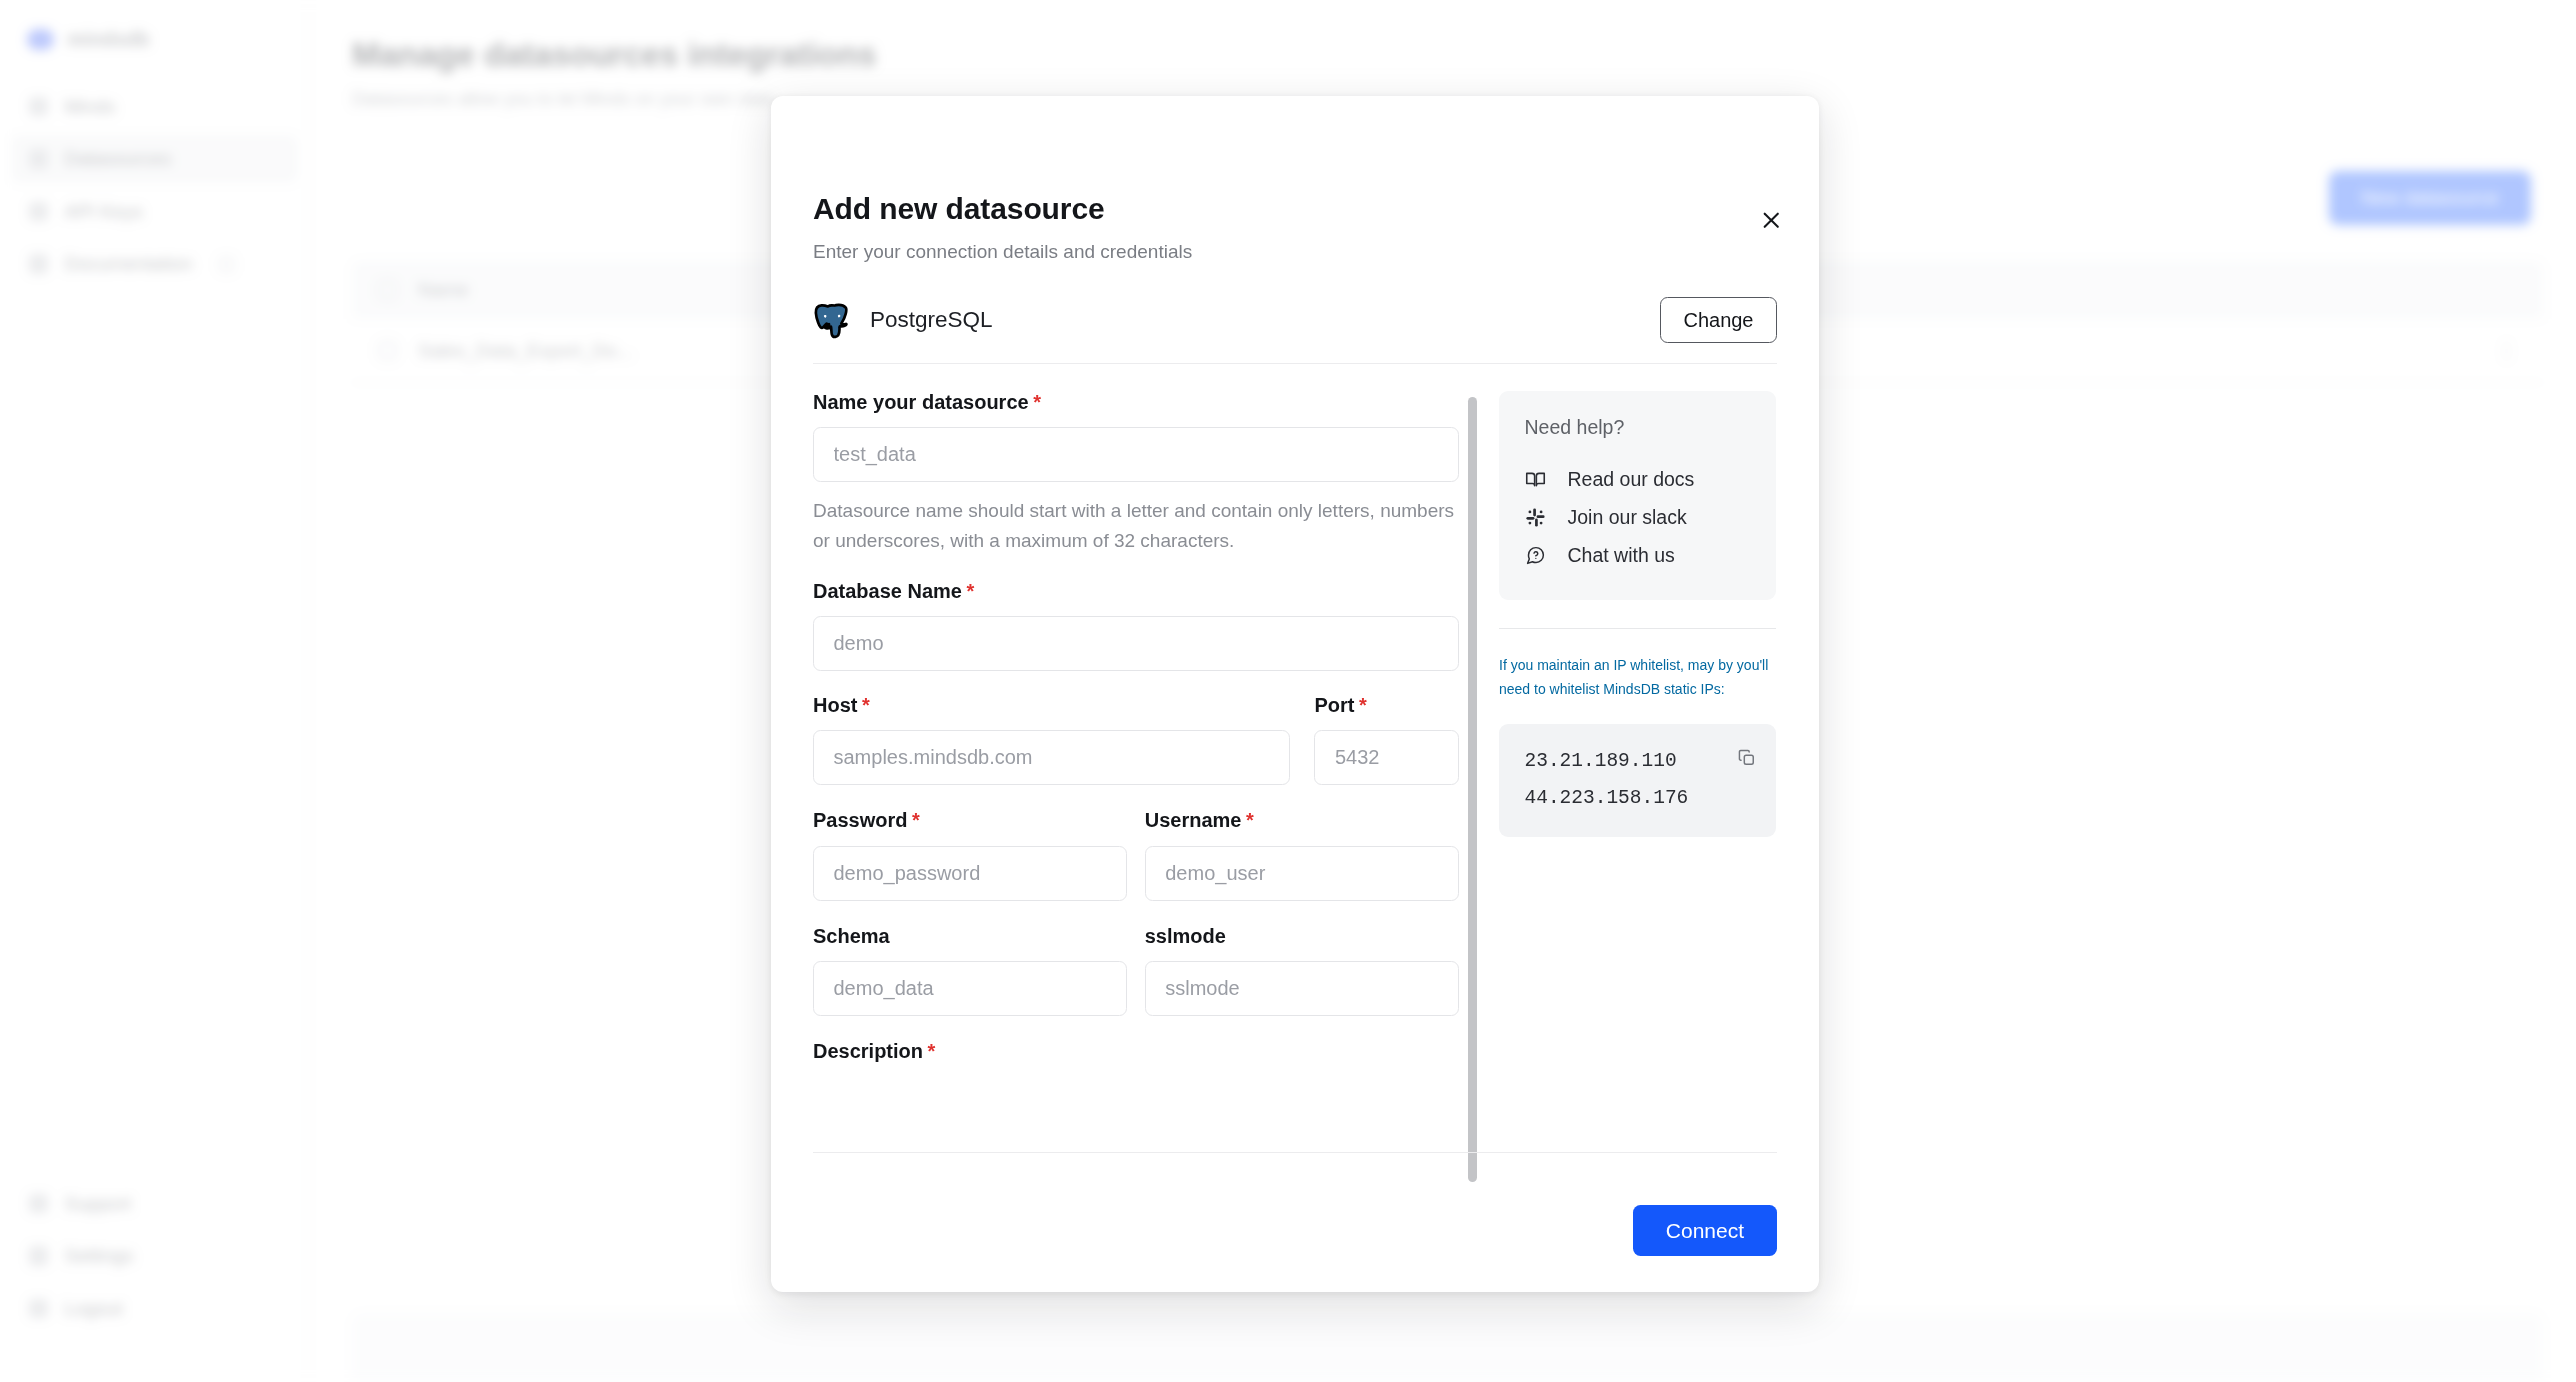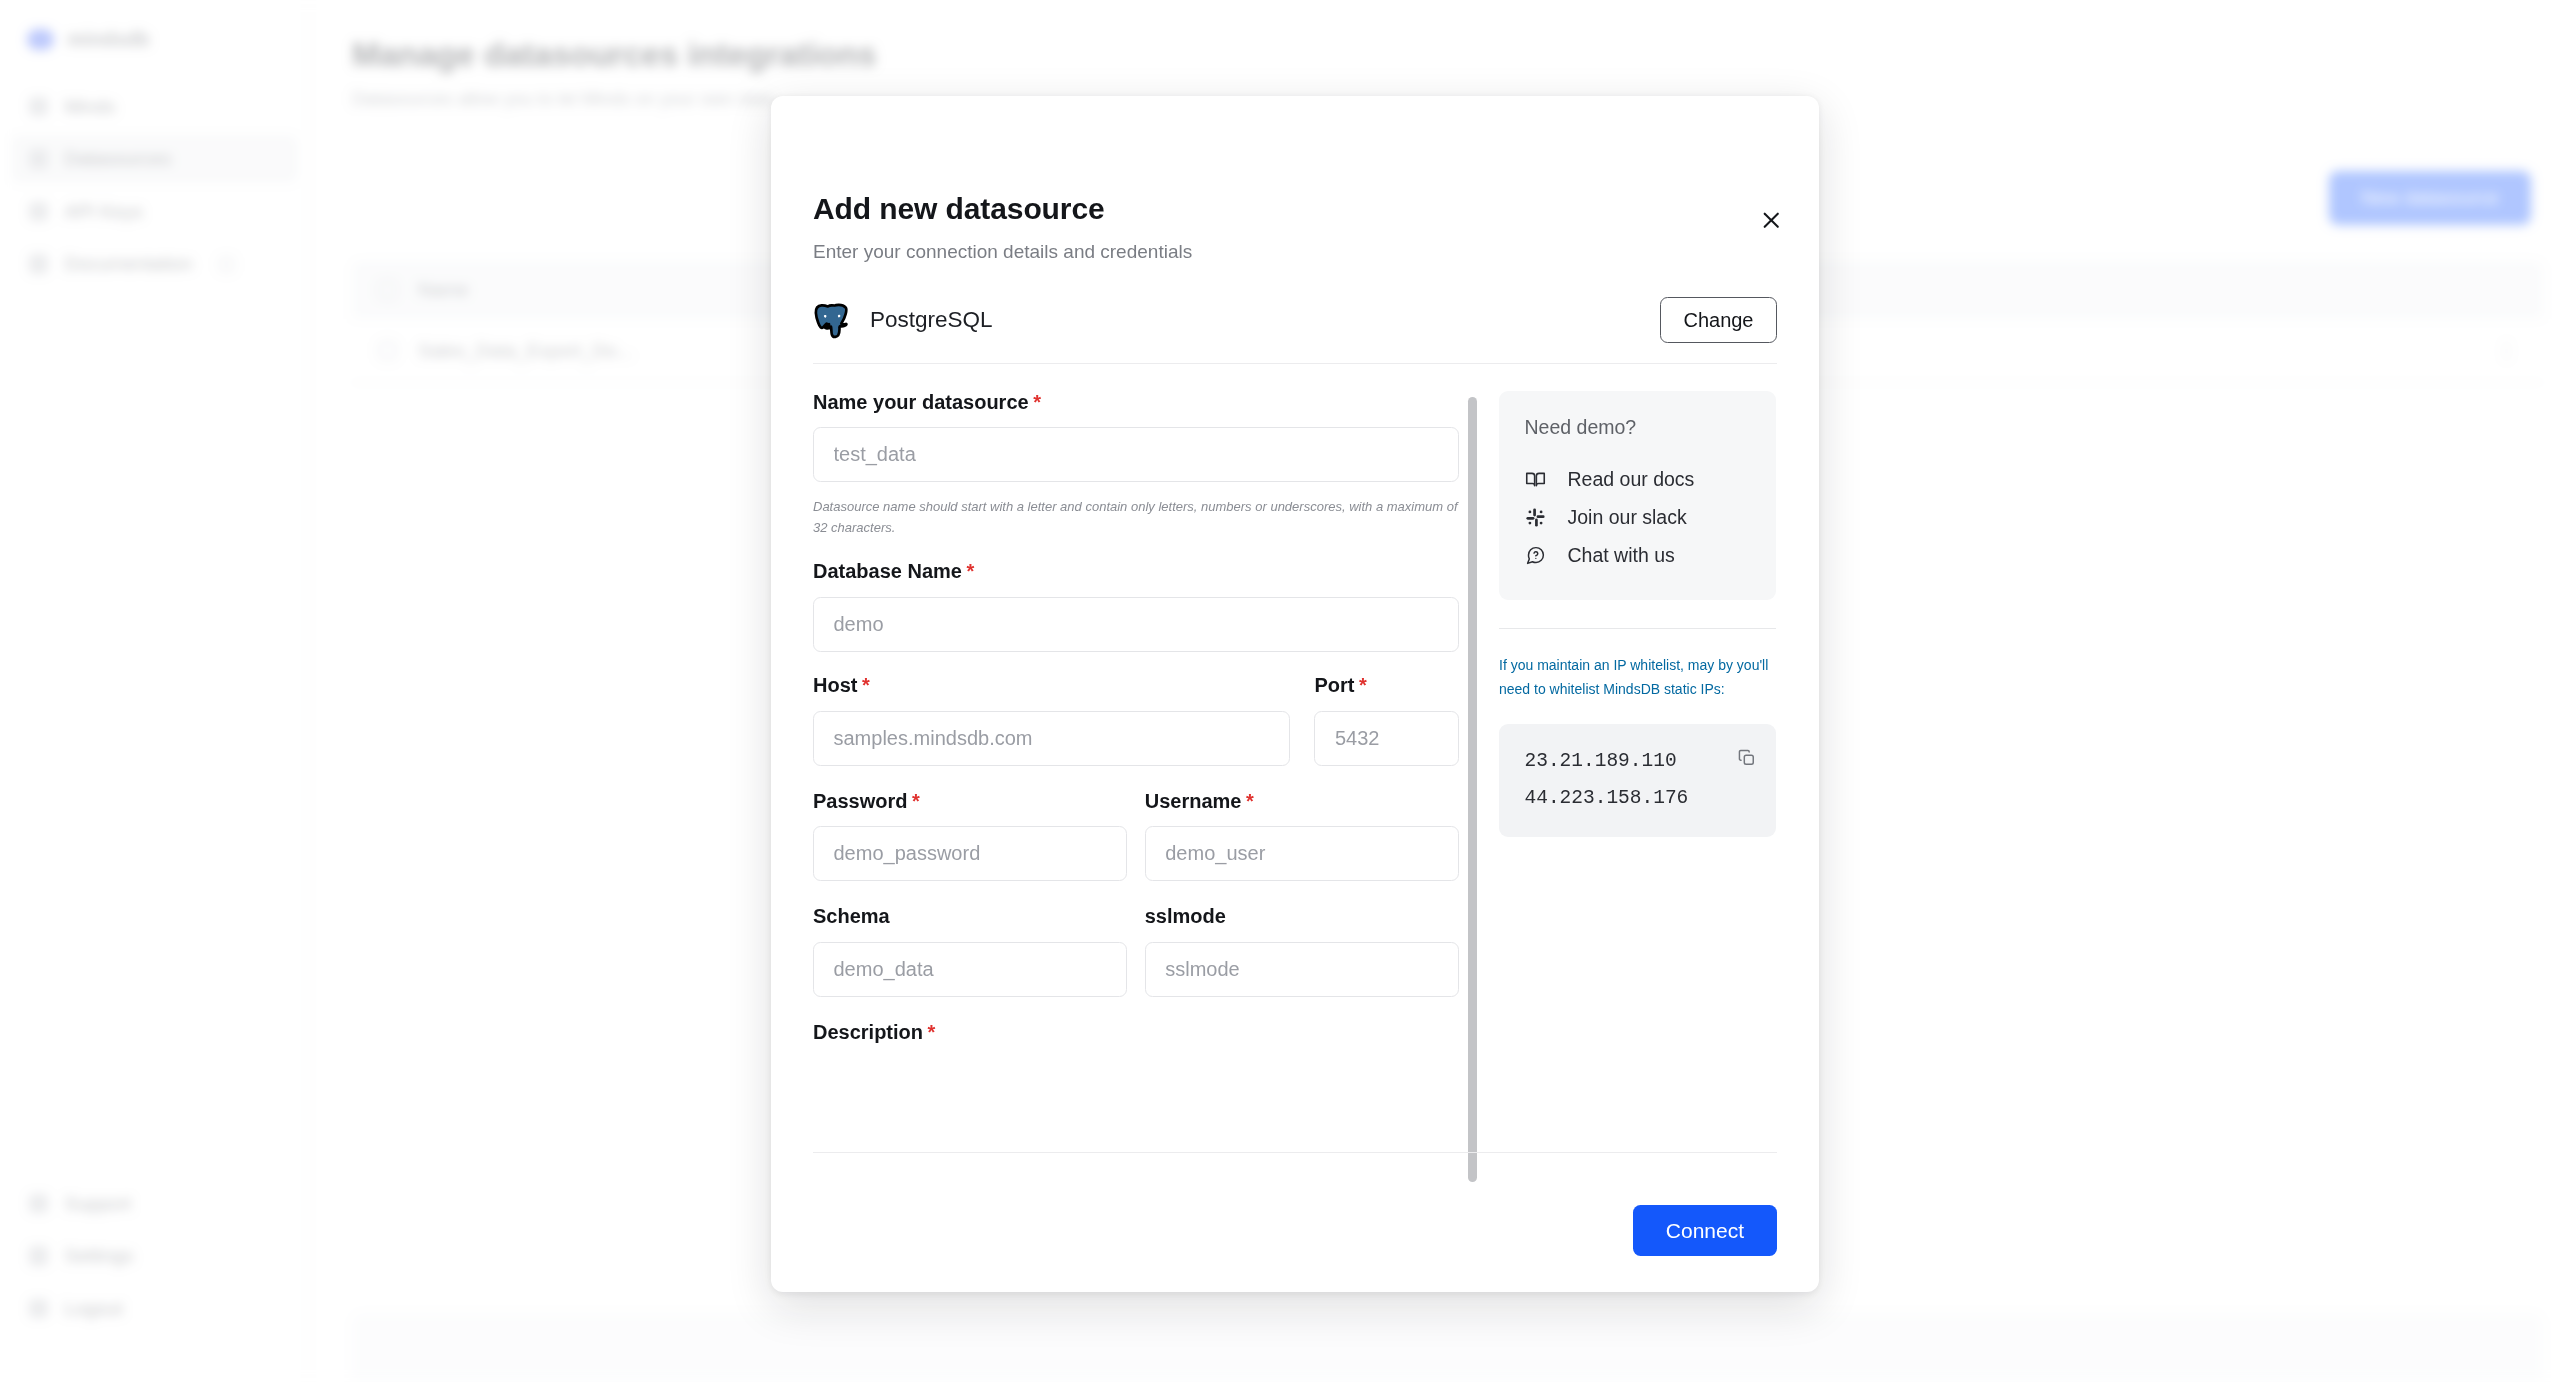--- a/index.html
+++ b/index.html
@@ -114,21 +114,21 @@
 
   .field { margin-bottom: 13.5px; }
   .label { font-size: 20px; font-weight: 700; color: #14161a; margin-bottom: 13.5px; }
   .req { color: #e0322f; margin-left: 4.5px; }
   .input {
     width: 100%; height: 55px; border: 1.1px solid #e4e5e8; border-radius: 7.5px;
     background: #fff; padding: 0 19.5px; font-size: 20px; color: #9a9da4;
     font-family: "Liberation Sans", sans-serif;
   }
   .input::placeholder { color: #9a9da4; }
-  .hint { font-size: 13px; color: #8a8d94; line-height: 1.62; margin-top: 13.5px; max-width: 651px; font-style: italic; }
+  .hint { font-size: 19px; color: #8a8d94; line-height: 1.62; margin-top: 13.5px; max-width: 651px; }
   .row2 { display: flex; gap: 18px; }
   .row2 .half { flex: 1; }
   .row-hostport { display: flex; gap: 24px; }
   .host-wrap { width: 487px; }
   .port-wrap { width: 147px; }
 
   .scrollbar-track {
     position: absolute; right: -4.5px; top: 6px; width: 10.5px; height: 786px;
   }
   .scrollbar-thumb {
@@ -339,21 +339,21 @@
 
         </div>
 
         <div class="scrollbar-track">
           <div class="scrollbar-thumb"></div>
         </div>
       </div>
 
       <div class="help-col">
         <div class="help-card">
-          <div class="help-title">Need demo?</div>
+          <div class="help-title">Need help?</div>
 
           <div class="help-link">
             <span>
               <svg width="21" height="21" viewBox="0 0 24 24" fill="none" stroke="#2b2d33" stroke-width="1.8" stroke-linecap="round" stroke-linejoin="round">
                 <path d="M2 5h6a3 3 0 0 1 3 3v11a2.5 2.5 0 0 0-2.5-2.5H2z"></path>
                 <path d="M22 5h-6a3 3 0 0 0-3 3v11a2.5 2.5 0 0 1 2.5-2.5H22z"></path>
               </svg>
             </span>
             <span>Read our docs</span>
           </div>

